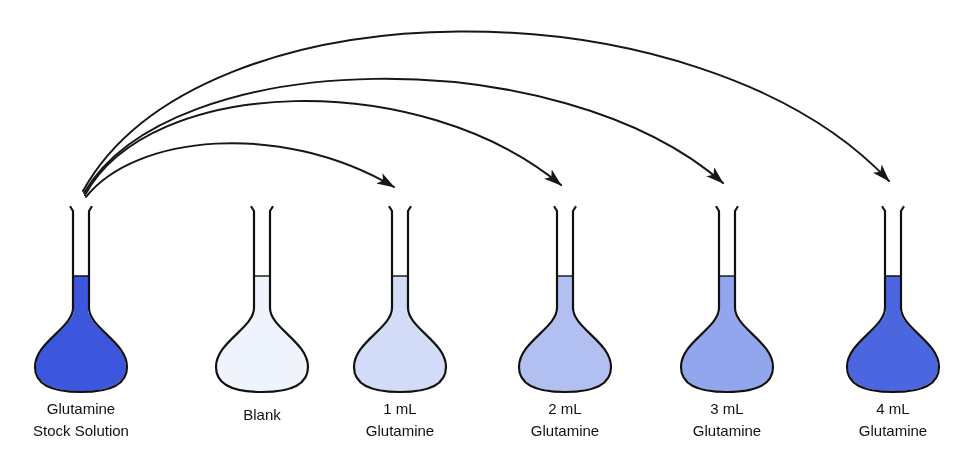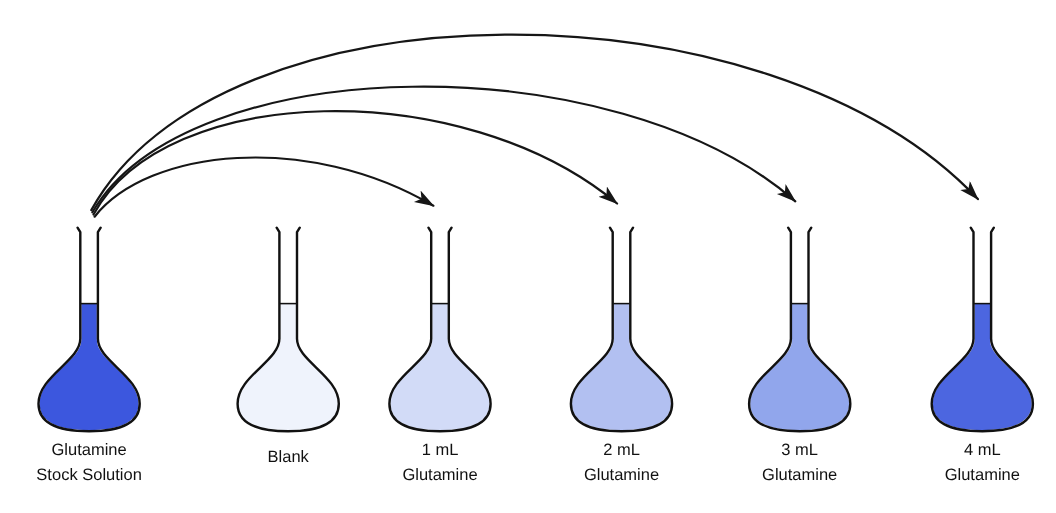--- a/index.html
+++ b/index.html
@@ -7,20 +7,21 @@
     padding: 0;
     background: #ffffff;
     font-family: "Liberation Sans", sans-serif;
   }
   .canvas {
     position: relative;
     width: 960px;
     height: 466px;
     background: #ffffff;
     overflow: hidden;
+    border-radius: 21px;
   }
   svg text {
     font-family: "Liberation Sans", sans-serif;
     font-size: 15px;
     fill: #111111;
     text-anchor: middle;
   }
   .flask-outline {
     fill: none;
     stroke: #111111;

